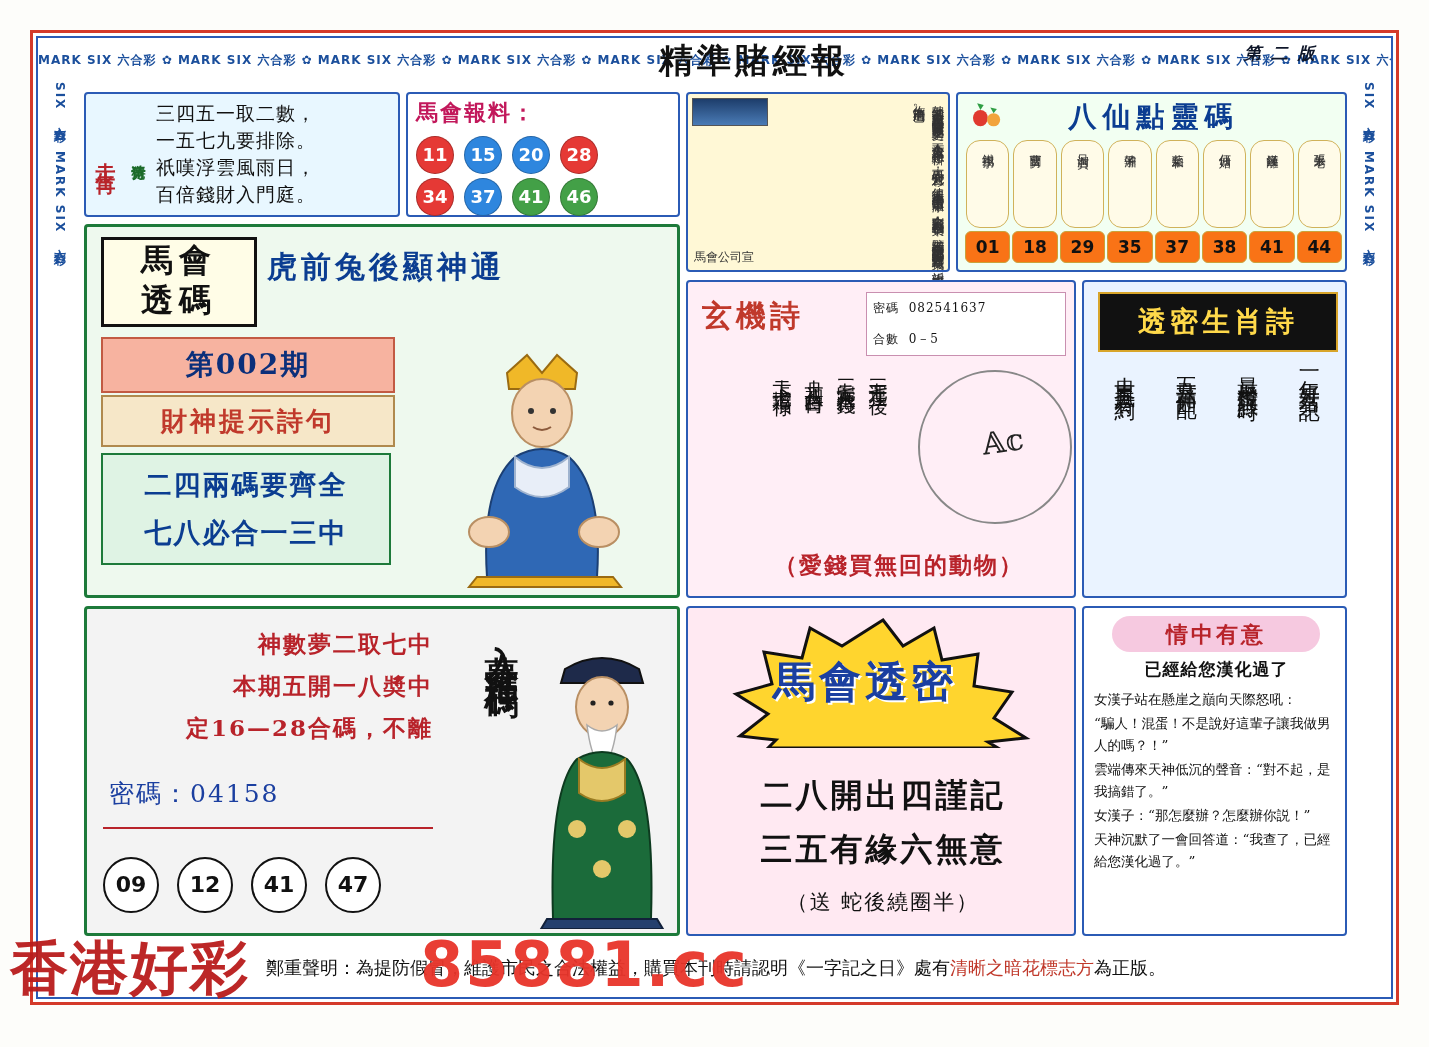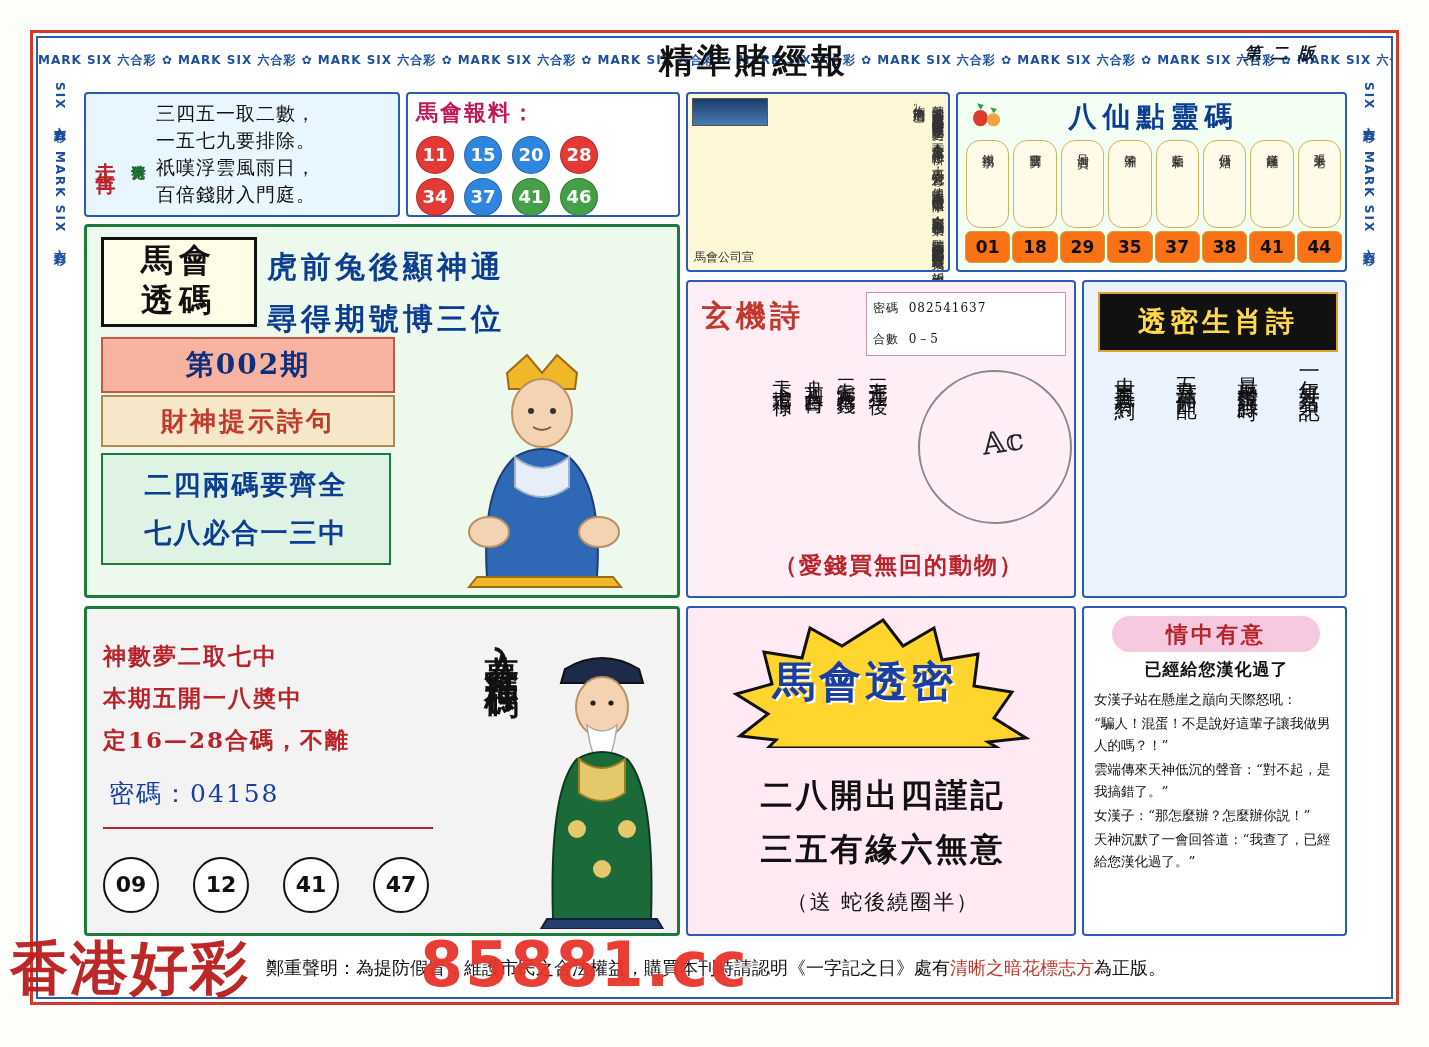--- a/index.html
+++ b/index.html
@@ -82,25 +82,25 @@
   
   .b-sx{left:998px;top:196px;width:265px;height:318px;background:#eaf3ff;border:2px solid #2b5bb5;border-radius:4px;}
   .sx-head{position:absolute;left:14px;top:10px;width:236px;height:56px;background:#111;border:2px solid #d8a52a;display:flex;align-items:center;justify-content:center;}
   .sx-head span{font-family:"DejaVu Serif",serif;font-size:28px;font-weight:bold;color:#ffd94a;letter-spacing:4px;}
   .sx-verse{position:absolute;left:10px;top:78px;width:246px;height:228px;display:flex;flex-direction:row-reverse;justify-content:space-around;}
   .sx-verse span{writing-mode:vertical-rl;font-family:"DejaVu Serif",serif;font-size:21px;color:#111;letter-spacing:4px;}
 
   
   
   .b-dream{left:0px;top:522px;width:596px;height:330px;background:#f3f3f3;border:3px solid #1d7a3a;border-radius:4px;}
-  .dm-lines{position:absolute;left:16px;top:26px;width:330px;}
+  .dm-lines{position:absolute;left:16px;top:14px;width:330px;text-align:right;}
   .dm-lines div{font-family:"DejaVu Serif",serif;font-size:23px;font-weight:bold;color:#b8232a;line-height:42px;letter-spacing:2px;}
   .dm-code{position:absolute;left:22px;top:168px;font-family:"DejaVu Serif",serif;font-size:25px;color:#1b3fa0;letter-spacing:2px;}
   .dm-rule{position:absolute;left:16px;top:218px;width:330px;height:0;border-top:2px solid #b8232a;}
-  .dm-balls{position:absolute;left:16px;top:248px;width:340px;display:flex;gap:34px;}
+  .dm-balls{position:absolute;left:16px;top:248px;width:340px;display:flex;gap:18px;}
   .dm-ball{width:52px;height:52px;border-radius:50%;border:2px solid #111;background:#fff;text-align:center;line-height:52px;font-size:22px;font-weight:bold;color:#111;}
   .dm-vtext{position:absolute;left:392px;top:10px;writing-mode:vertical-rl;font-family:"DejaVu Serif",serif;font-size:34px;font-weight:bold;color:#111;letter-spacing:10px;}
   .sage{position:absolute;left:430px;top:20px;width:170px;height:300px;}
 
   
   .b-tm{left:602px;top:522px;width:390px;height:330px;background:#ffe9f2;border:2px solid #2b5bb5;border-radius:4px;}
   .star{position:absolute;left:18px;top:10px;width:354px;height:130px;}
   .tm-star-text{position:absolute;left:0;top:46px;width:354px;text-align:center;font-family:"DejaVu Serif",serif;font-size:42px;font-weight:bold;color:#1b3fa0;letter-spacing:4px;text-shadow:2px 2px 0 #fff;}
   .tm-lines{position:absolute;left:0;top:160px;width:390px;}
   .tm-lines div{text-align:center;font-family:"DejaVu Serif",serif;font-size:32px;font-weight:bold;color:#111;line-height:54px;letter-spacing:3px;}
@@ -238,21 +238,20 @@
       </div>
     </div>
 
     <div class="box b-mahui">
       <div class="mh-badge">
         <div class="l1">馬會</div>
         <div class="l2">透碼</div>
       </div>
       <div class="mh-poem">
         <div>虎前兔後顯神通</div>
-        <div>尋得期號博三位</div>
       </div>
       <div class="mh-issue">第002期</div>
       <div class="mh-tip">財神提示詩句</div>
       <div class="mh-lines">
         <div>二四兩碼要齊全</div>
         <div>七八必合一三中</div>
       </div>
 
       <svg class="god" viewBox="0 0 250 262">
         <path d="M90 46 L110 28 L125 46 L140 28 L160 46 L158 62 L92 62 Z" fill="#f0b828" stroke="#9a6b12" stroke-width="2"></path>

